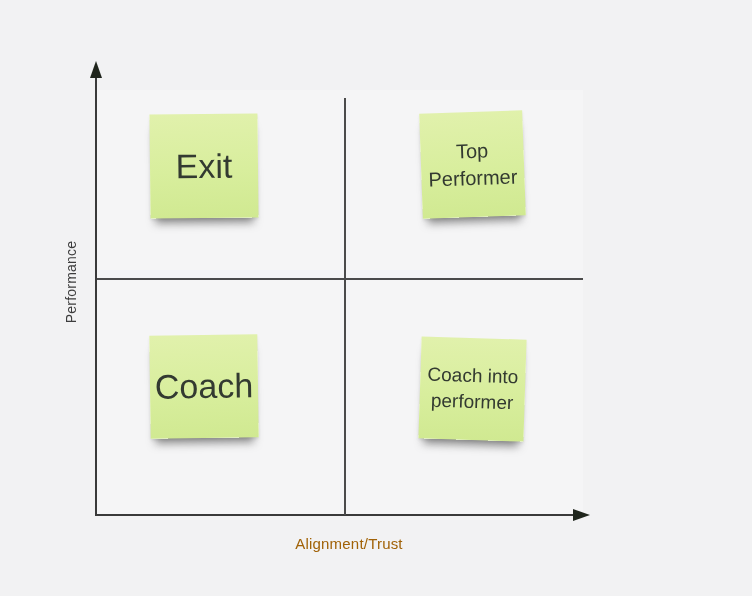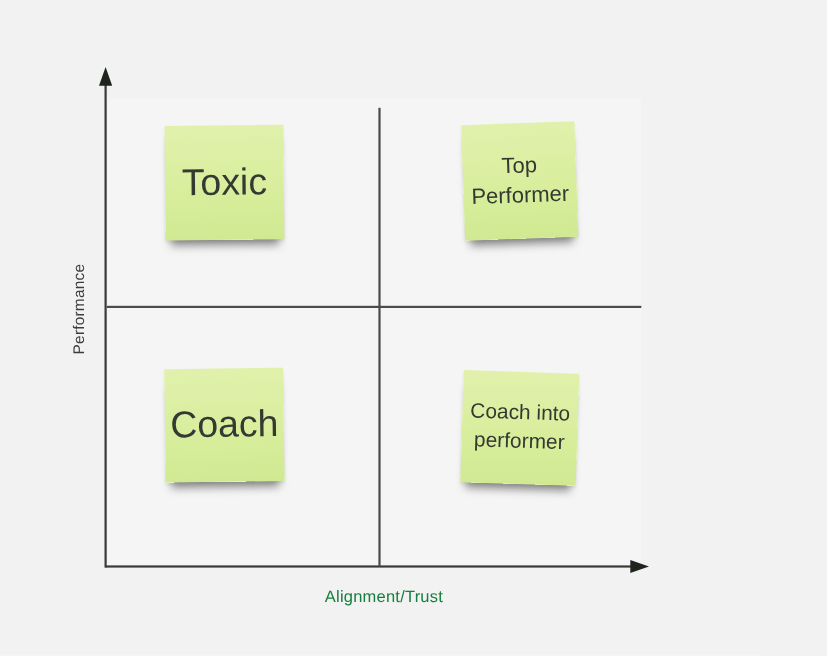--- a/index.html
+++ b/index.html
@@ -76,21 +76,21 @@
     font-size: 14px;
     color: #3d3d3d;
     letter-spacing: 0.2px;
   }
   .x-label {
     position: absolute;
     left: 349px; top: 543px;
     transform: translate(-50%, -50%);
     white-space: nowrap;
     font-size: 15px;
-    color: #15803d;
+    color: #a16207;
     letter-spacing: 0.2px;
   }
   
   .note {
     position: absolute;
     display: flex;
     align-items: center;
     justify-content: center;
     text-align: center;
     background: linear-gradient(178deg, #e1f1ac 0%, #d8ee9d 55%, #d0e991 100%);
@@ -143,21 +143,21 @@
 
   <div class="v-divider"></div>
   <div class="h-divider"></div>
 
   <div class="y-label-anchor">
     <span>Performance</span>
   </div>
   <div class="x-label">Alignment/Trust</div>
 
   <div class="note note-toxic">
-    <span class="note-text">Toxic</span>
+    <span class="note-text">Exit</span>
   </div>
 
   <div class="note note-top-performer">
     <span class="note-text">Top Performer</span>
   </div>
 
   <div class="note note-exit">
     <span class="note-text">Coach</span>
   </div>
 

